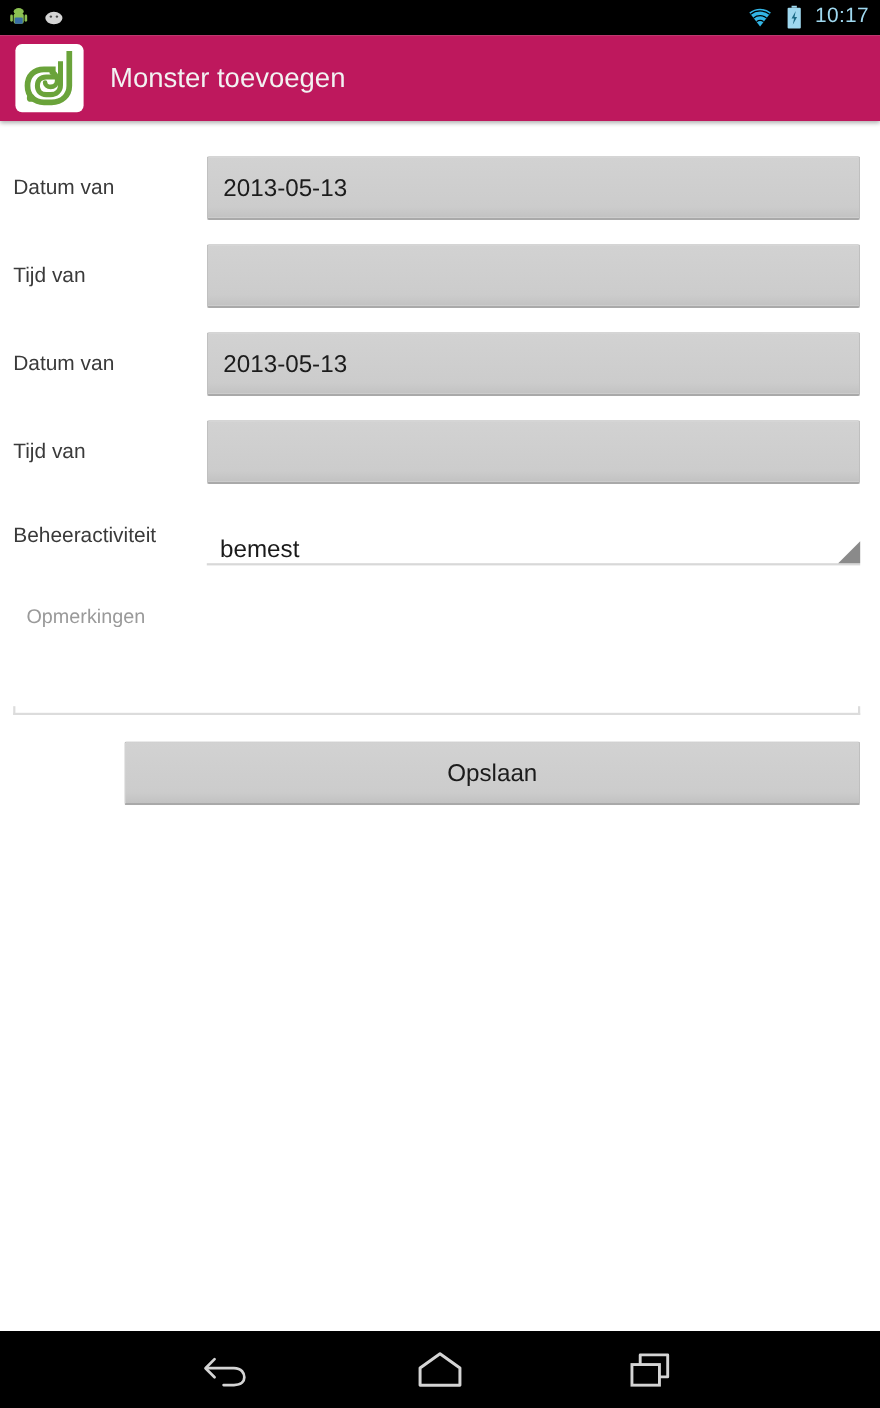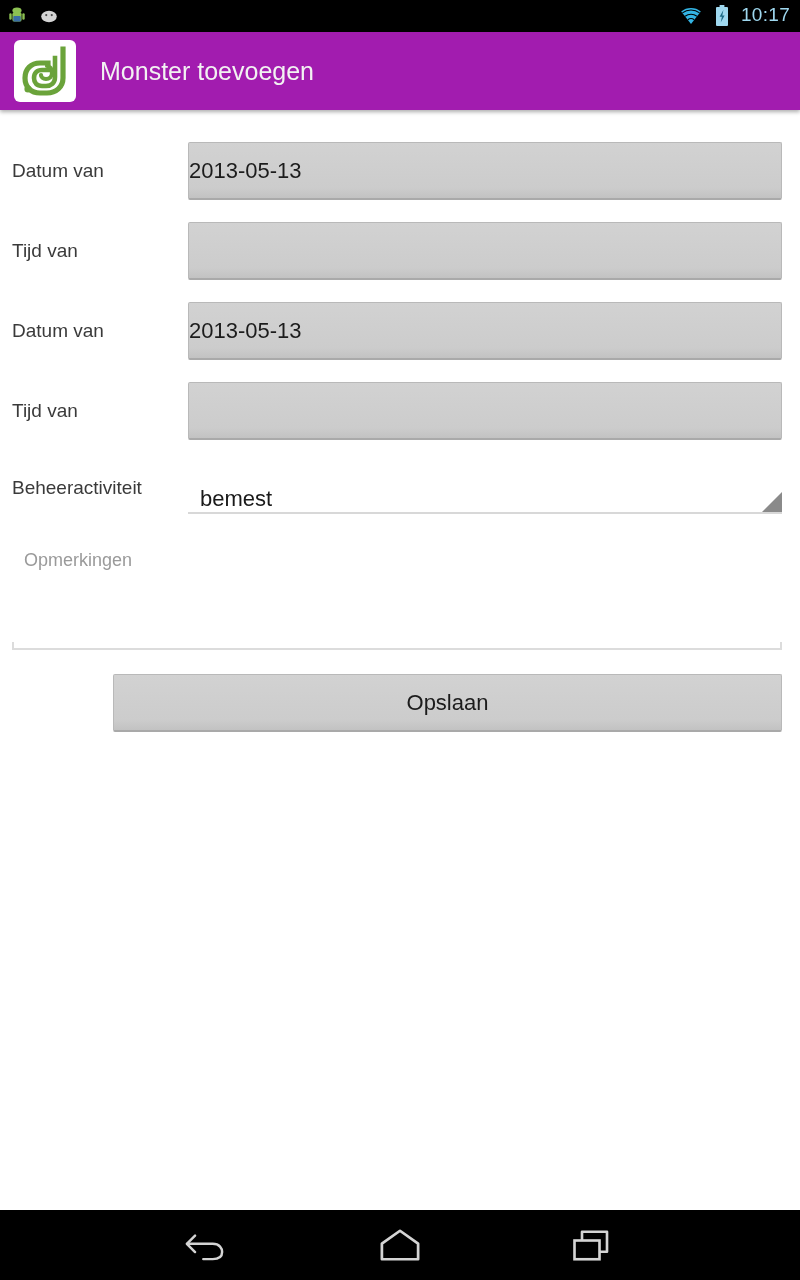--- a/index.html
+++ b/index.html
@@ -48,21 +48,21 @@
     line-height: 1;
     font-family: "Liberation Sans", sans-serif;
   }
   .notif-icon { width: 22px; height: 22px; display: block; }
   .sig-icon { width: 24px; height: 20px; display: block; }
   .bat-icon { width: 14px; height: 22px; display: block; }
 
   
   .action-bar {
     height: 78px;
-    background: #a21caf;
+    background: #be185d;
     display: flex;
     align-items: center;
     padding-left: 14px;
     flex: 0 0 78px;
     box-shadow: 0 2px 4px rgba(0,0,0,0.32);
     position: relative;
     z-index: 5;
   }
   .app-logo {
     width: 62px;
@@ -137,20 +137,21 @@
   .holo-btn {
     height: 58px;
     background: linear-gradient(to bottom, #d2d2d2 0%, #cccccc 82%, #c2c2c2 100%);
     border: 1px solid #b9b9b9;
     border-bottom: 2px solid #a9a9a9;
     border-radius: 2px;
     display: flex;
     align-items: center;
     font-size: 22px;
     color: #1c1c1c;
+    padding-left: 14px;
   }
   .holo-btn.centered {
     justify-content: center;
     padding-left: 0;
   }
 
   
   .spinner {
     height: 52px;
     display: flex;

